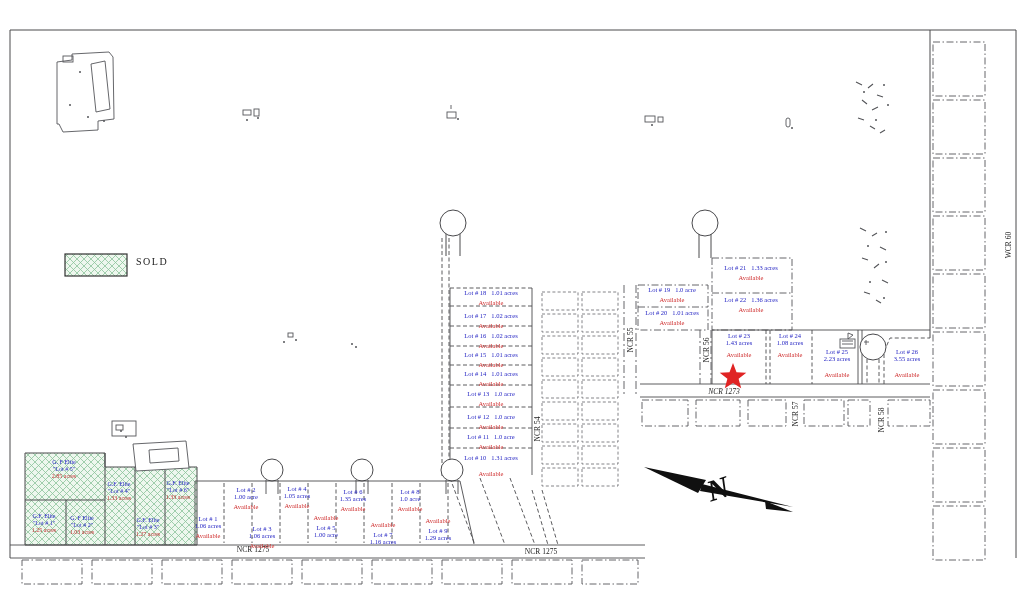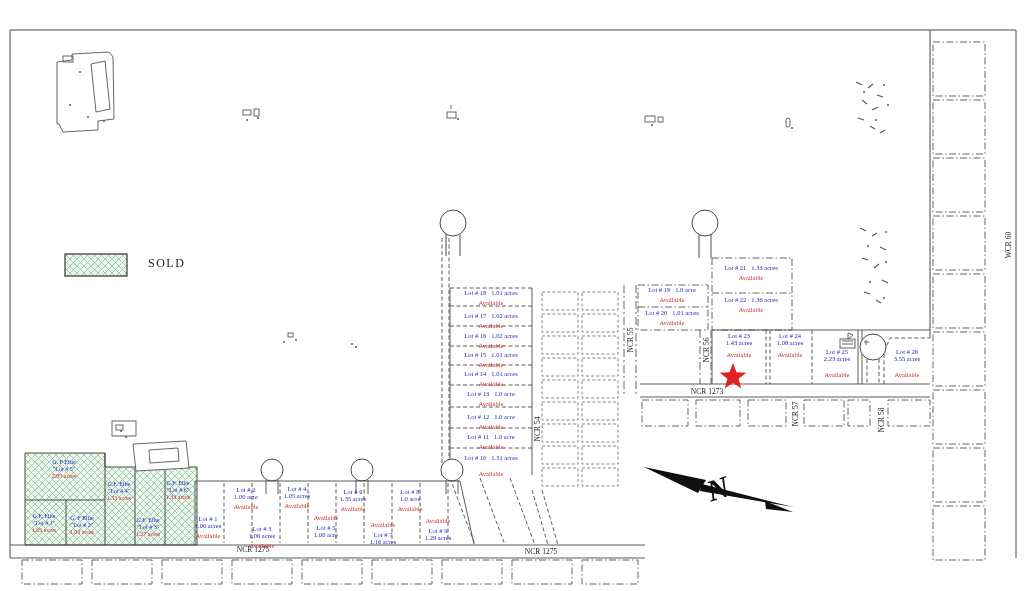--- a/index.html
+++ b/index.html
@@ -12,21 +12,21 @@
   .lot .nm span{white-space:nowrap;}
   .lot.one .nm span + span{margin-left:5px;}
   .lot.two .nm span{display:block;}
   .lot .av{color:#cf2e2e;font-size:6.5px;margin-top:3px;white-space:nowrap;}
   .lot.rev .av{margin-top:0;margin-bottom:3px;}
   .slot{position:absolute;text-align:center;line-height:7px;font-size:6px;color:#2626c4;}
   .slot div{white-space:nowrap;}
   .slot .sac{color:#c03030;}
   .road{position:absolute;font-size:7.5px;color:#222;white-space:nowrap;transform:translate(-50%,-50%);}
   .road.v{transform:translate(-50%,-50%) rotate(-90deg);}
-  #sold-text{position:absolute;left:136px;top:256px;font-size:12px;letter-spacing:1.5px;color:#1c1c1c;margin-left:12px;}
+  #sold-text{position:absolute;left:136px;top:256px;font-size:10px;letter-spacing:1.5px;color:#1c1c1c;}
   #north-n{position:absolute;left:718px;top:489px;font-size:30px;font-weight:bold;font-style:italic;
            color:#101010;transform:translate(-50%,-50%) rotate(-18deg);}
 </style>
 </head>
 <body>
 
 <div id="stage">
 
 <svg id="linework" width="1024" height="591" viewBox="0 0 1024 591">
   <defs>
@@ -220,21 +220,21 @@
   <rect x="65" y="254" width="62" height="22" fill="url(#hatch)" stroke="#333" stroke-width="1.2"></rect>
 </svg>
 
 <div id="labels">
 
   <div id="sold-text">SOLD</div>
   <div id="north-n">N</div>
 
   <div class="road" style="left:253px;top:549px;">NCR 1275</div>
   <div class="road" style="left:541px;top:551px;">NCR 1275</div>
-  <div class="road" style="left:707px;top:391px;">NCR 1273</div>
+  <div class="road" style="left:724px;top:391px;font-style:italic;">NCR 1273</div>
   <div class="road v" style="left:537px;top:429px;">NCR 54</div>
   <div class="road v" style="left:630px;top:340px;">NCR 55</div>
   <div class="road v" style="left:706px;top:350px;">NCR 56</div>
   <div class="road v" style="left:795px;top:414px;">NCR 57</div>
   <div class="road v" style="left:881px;top:420px;">NCR 58</div>
   <div class="road v" style="left:1008px;top:245px;">WCR 60</div>
 
   <div class="lot two" style="left:190px;top:515px;width:36px;">
     <div class="nm">
           <span>Lot # 1</span>

